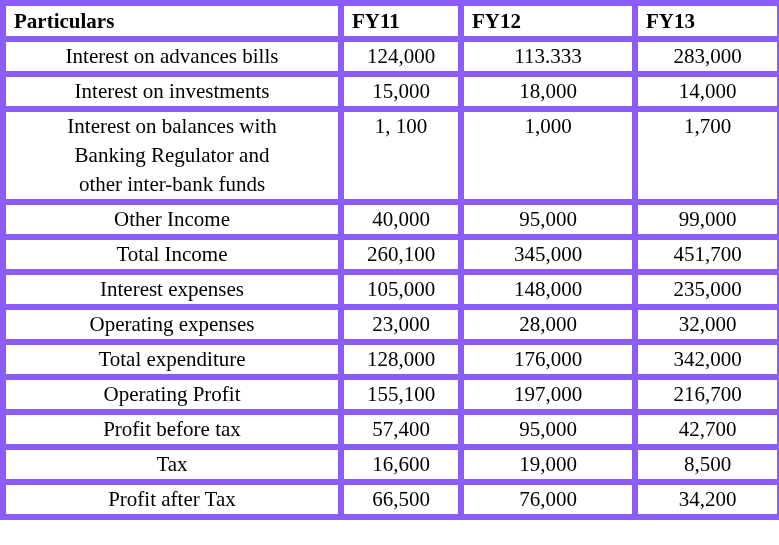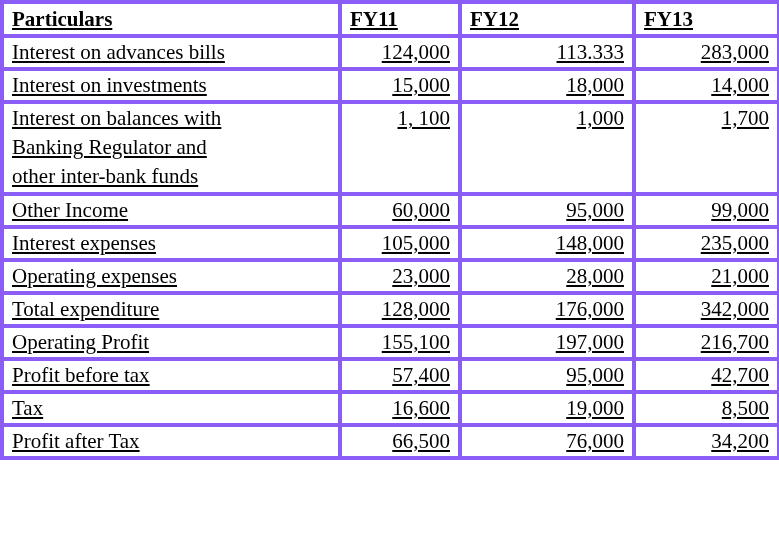--- a/index.html
+++ b/index.html
@@ -19,46 +19,45 @@
     table-layout: fixed;
     width: 777px;
     margin: 0;
     font-family: "Liberation Serif", serif;
     font-size: 21px;
     color: #000000;
     border: 3px solid #000000;
   }
   .fin-table th,
   .fin-table td {
-    border: 4px solid #8b5cf6;
+    border: 6px solid #8b5cf6;
     vertical-align: top;
     padding: 0 8px;
     line-height: 29px;
     overflow: hidden;
-    text-decoration: underline;
   }
   .fin-table col.c-particulars { width: 338px; }
   .fin-table col.c-fy11        { width: 120px; }
   .fin-table col.c-fy12        { width: 174px; }
   .fin-table col.c-fy13        { width: 145px; }
 
   .fin-table tr { height: 32px; }
   .fin-table tr.tall { height: 92px; }
 
   .fin-table th {
     text-align: left;
     font-weight: bold;
     line-height: 30px;
   }
   .fin-table td.label {
-    text-align: left;
+    text-align: center;
     white-space: pre-line;
   }
   .fin-table td.num {
-    text-align: right;
+    text-align: center;
   }
 </style>
 </head>
 <body>
 
 <div class="page">
   <table class="fin-table">
     <colgroup>
       <col class="c-particulars">
       <col class="c-fy11">
@@ -89,35 +88,41 @@
       <tr class="tall">
         <td class="label">Interest on balances with
 Banking Regulator and
 other inter-bank funds</td>
         <td class="num">1, 100</td>
         <td class="num">1,000</td>
         <td class="num">1,700</td>
       </tr>
       <tr>
         <td class="label">Other Income</td>
-        <td class="num">60,000</td>
+        <td class="num">40,000</td>
         <td class="num">95,000</td>
         <td class="num">99,000</td>
+      </tr>
+      <tr>
+        <td class="label">Total Income</td>
+        <td class="num">260,100</td>
+        <td class="num">345,000</td>
+        <td class="num">451,700</td>
       </tr>
       <tr>
         <td class="label">Interest expenses</td>
         <td class="num">105,000</td>
         <td class="num">148,000</td>
         <td class="num">235,000</td>
       </tr>
       <tr>
         <td class="label">Operating expenses</td>
         <td class="num">23,000</td>
         <td class="num">28,000</td>
-        <td class="num">21,000</td>
+        <td class="num">32,000</td>
       </tr>
       <tr>
         <td class="label">Total expenditure</td>
         <td class="num">128,000</td>
         <td class="num">176,000</td>
         <td class="num">342,000</td>
       </tr>
       <tr>
         <td class="label">Operating Profit</td>
         <td class="num">155,100</td>

